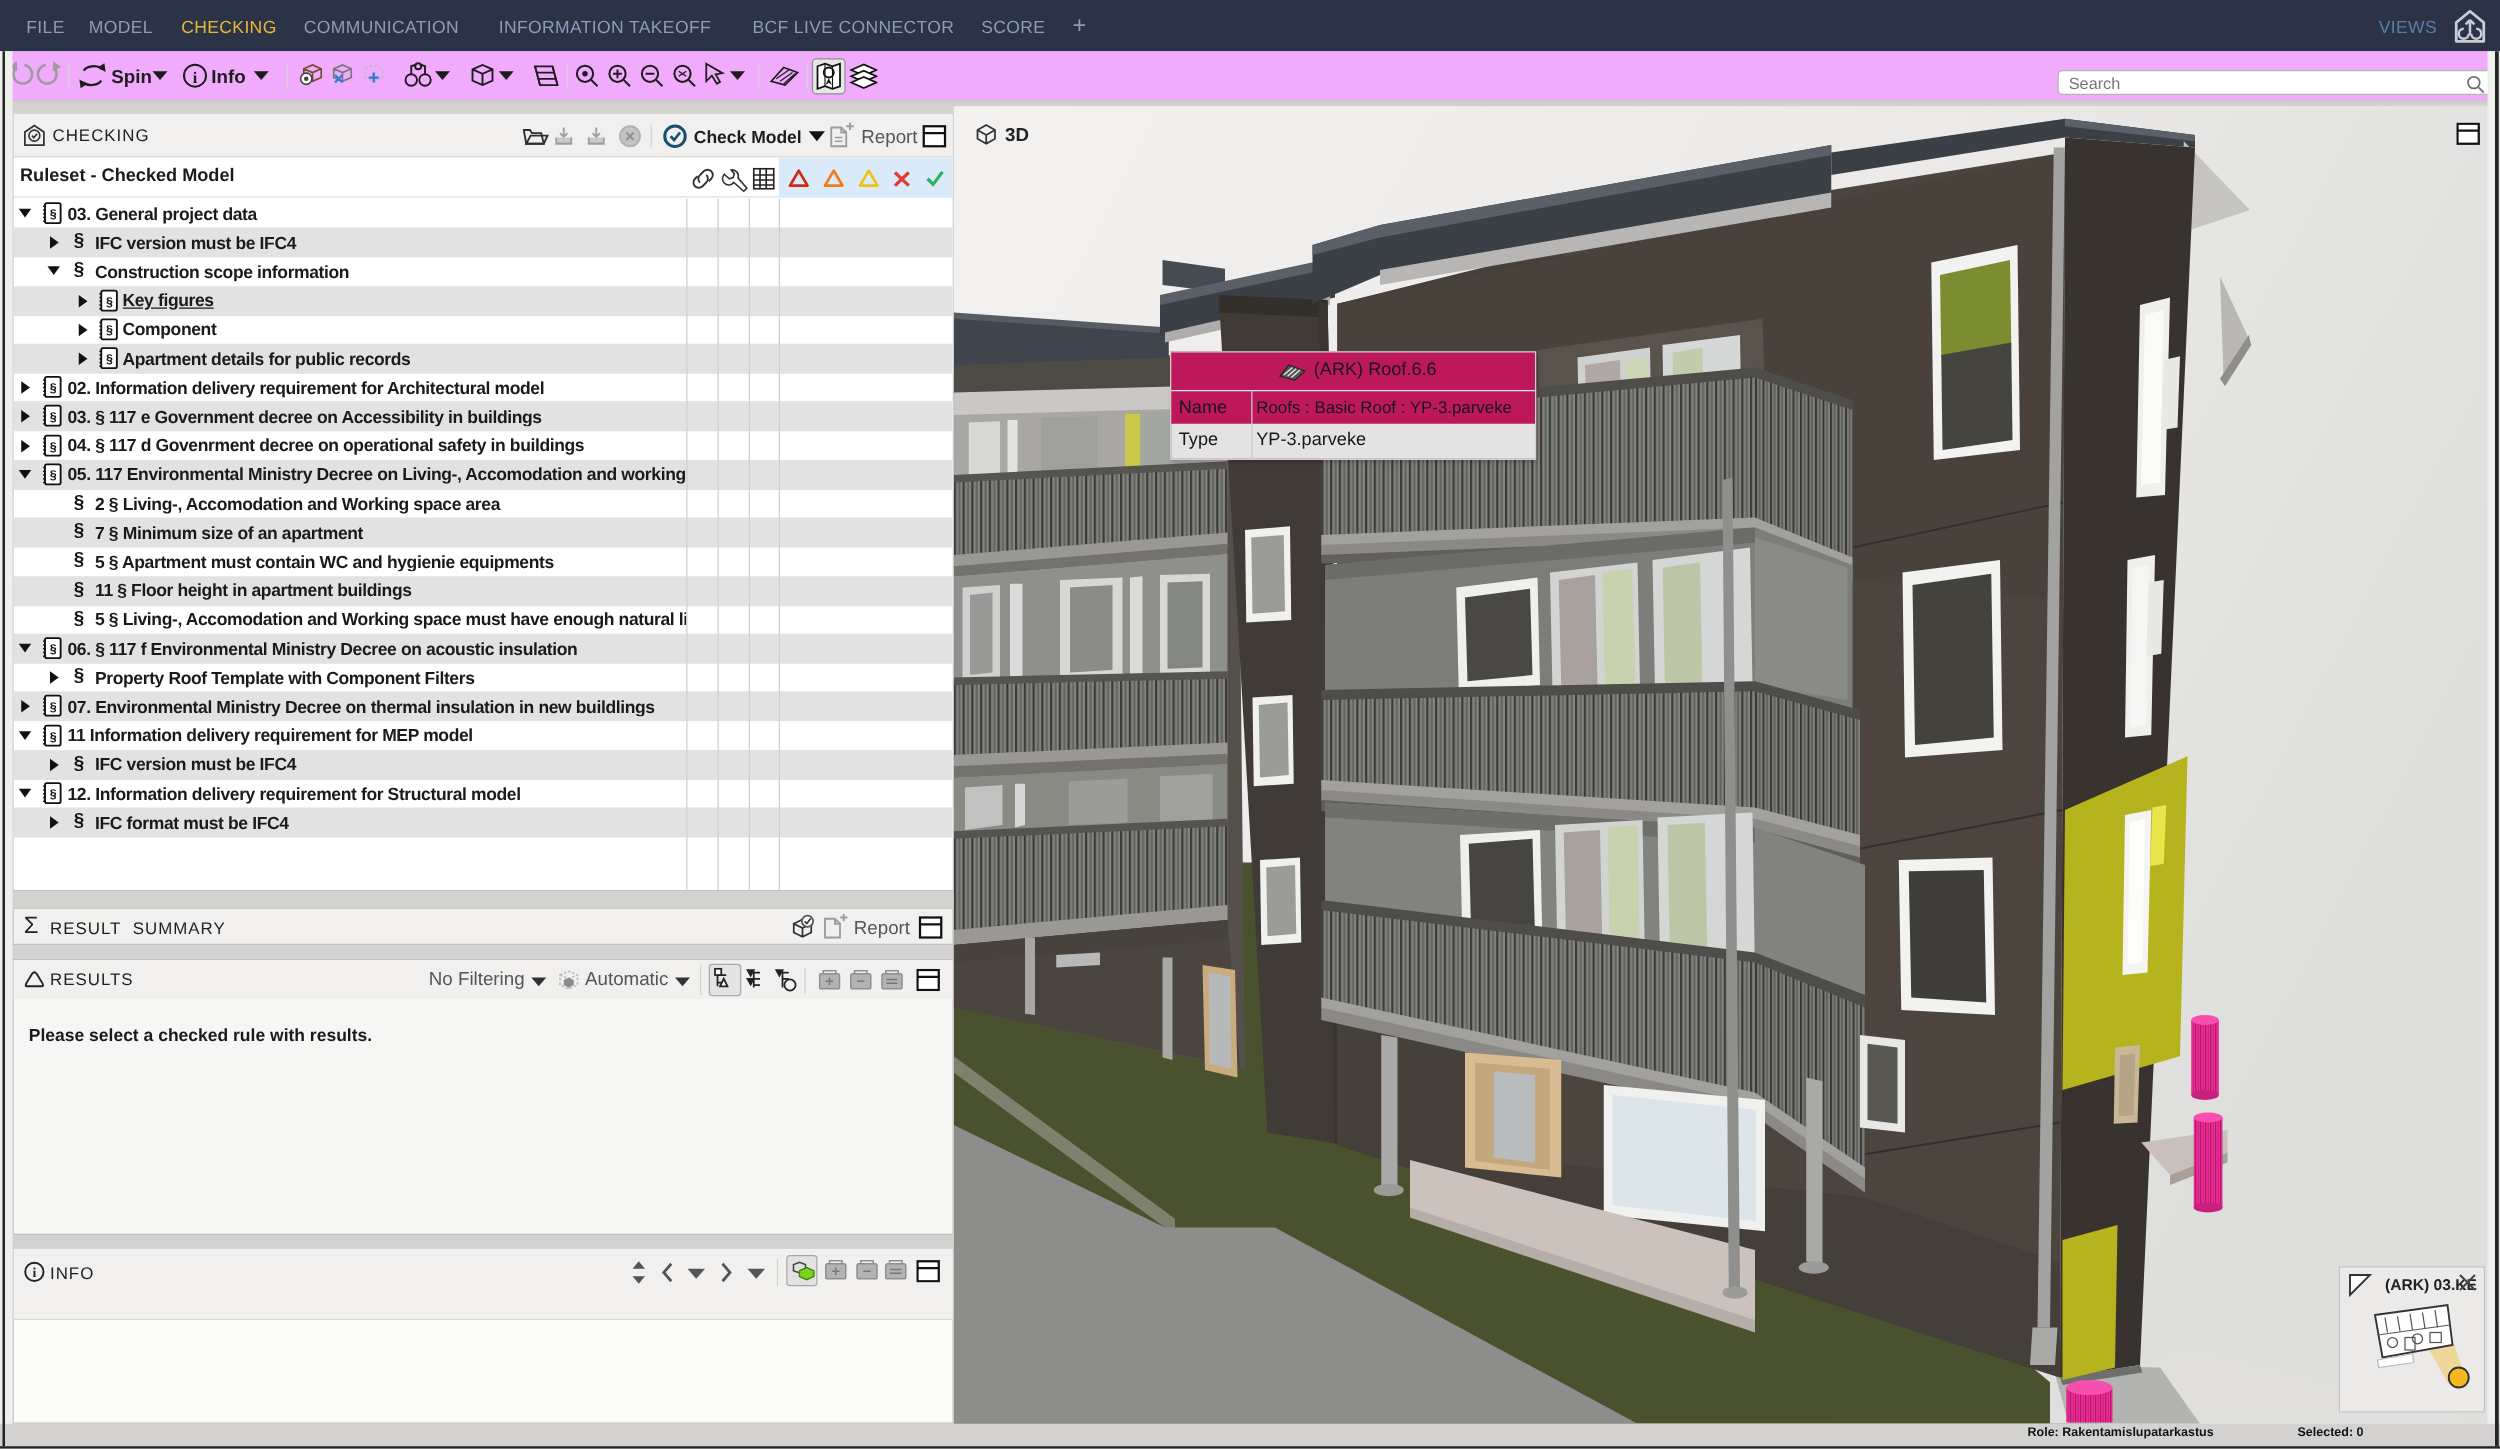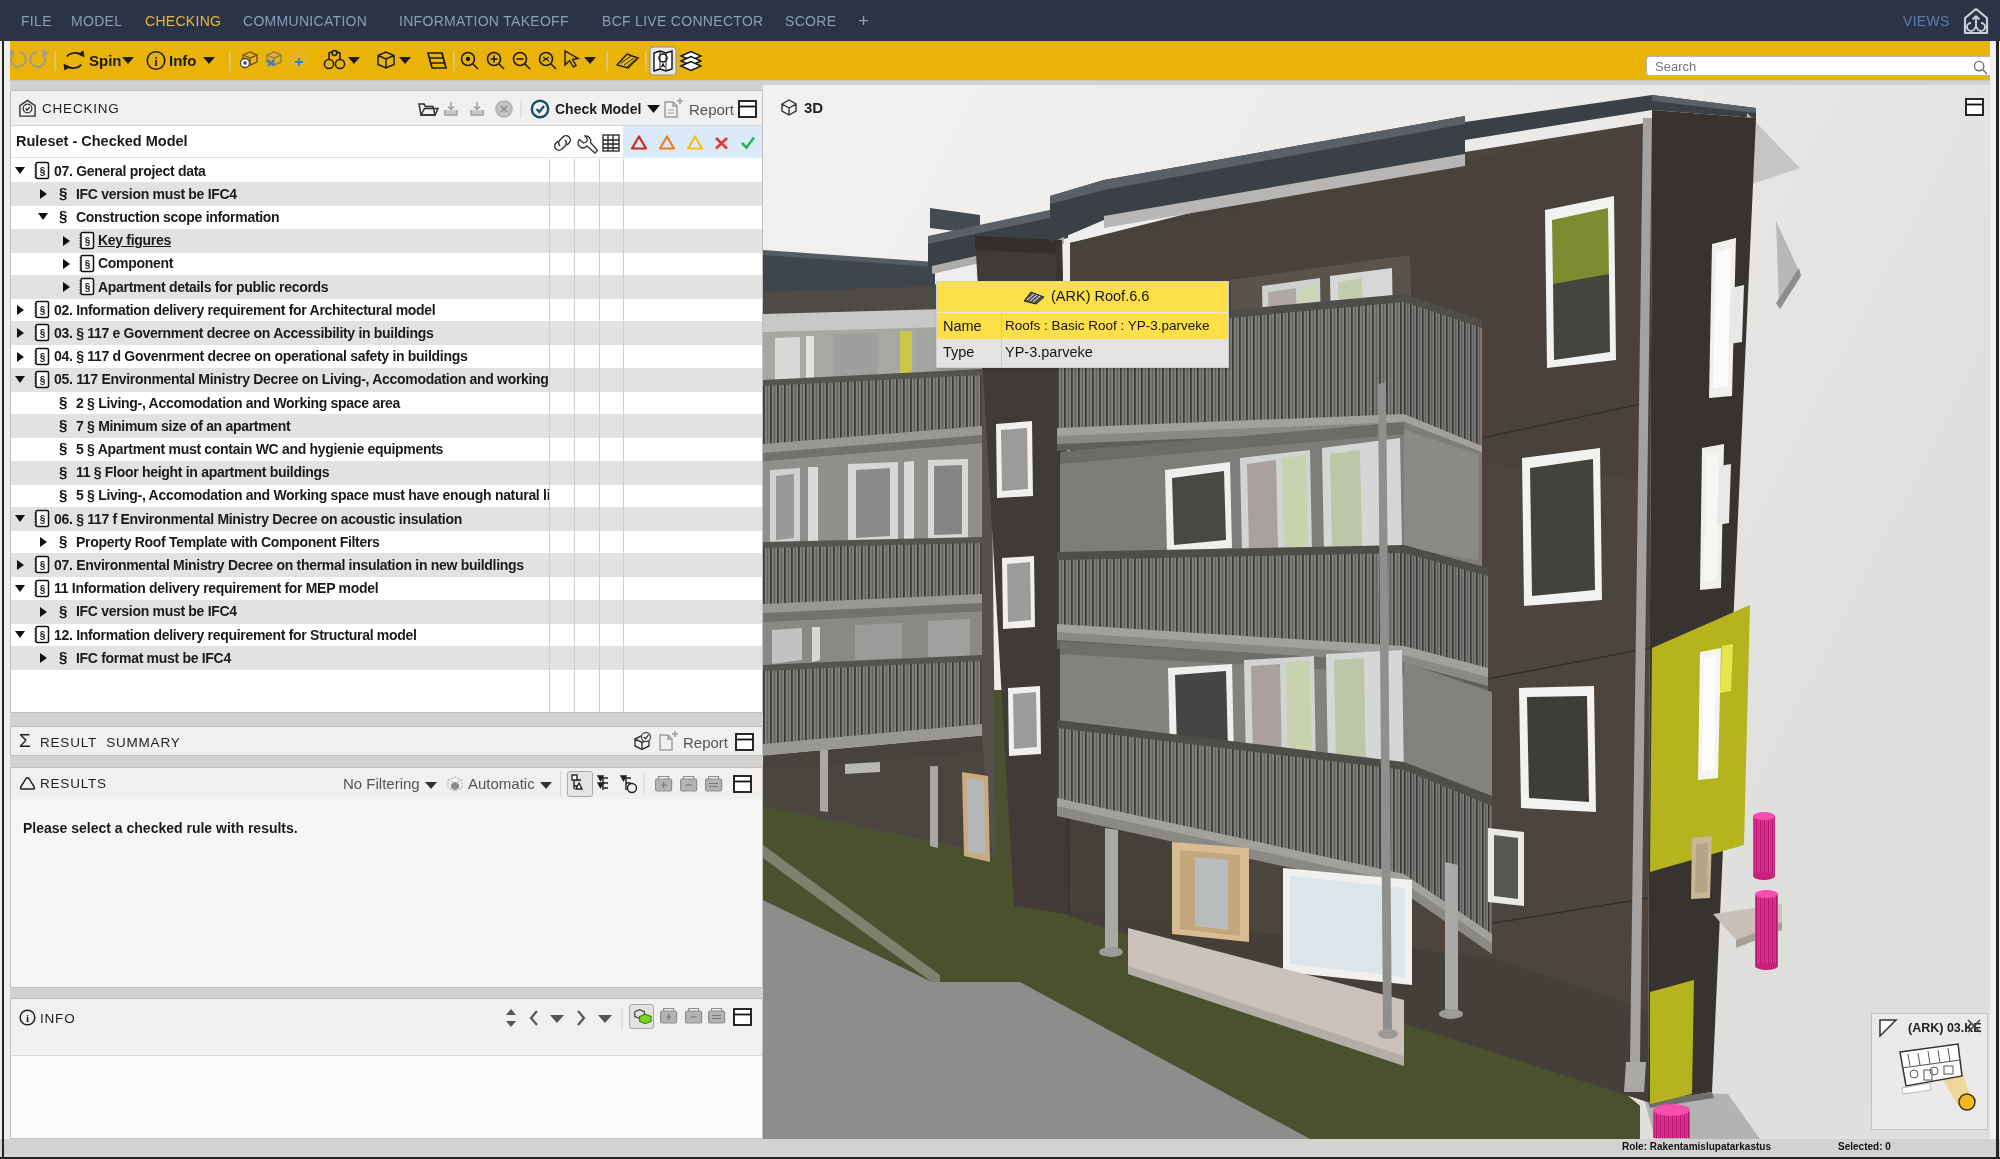--- a/index.html
+++ b/index.html
@@ -4,42 +4,42 @@
 <style>
 * { margin:0; padding:0; box-sizing:border-box; }
 html,body { width:2000px; height:1159px; overflow:hidden; font-family:"Liberation Sans", sans-serif; }
 #app { position:relative; width:2000px; height:1159px; background:#d3d2d1; }
 .abs { position:absolute; }
 
 #menubar { position:absolute; left:0; top:0; width:2000px; height:41px; background:#2b3447; }
 #menubar .mi { position:absolute; top:13px; font-size:14px; letter-spacing:0.3px; color:#8d9cba; white-space:nowrap; }
 #menubar .sel { color:#ecb53a; }
 
-#toolbar { position:absolute; left:2px; top:41px; width:1996px; height:40px; background:#eab308; border-bottom:1px solid #c7c7c7; }
+#toolbar { position:absolute; left:2px; top:41px; width:1996px; height:40px; background:#f0abfc; border-bottom:1px solid #c7c7c7; }
 #search { position:absolute; left:1644px; top:15px; width:349px; height:20px; border:1px solid #b5b5b5; border-radius:4px; background:#fff; }
 #search span { position:absolute; left:8px; top:2px; font-size:13px; color:#757575; }
 
 .panel { position:absolute; background:#fff; border:1px solid #c0c0c0; }
 .phead { position:absolute; left:0; top:0; right:0; background:#f1f0ee; border-bottom:1px solid #d4d4d3; }
 .ptitle { position:absolute; font-size:13.5px; letter-spacing:0.8px; color:#1e1e1e; }
 
 .trow { position:absolute; left:0; width:751px; height:24px; white-space:nowrap; overflow:hidden; }
 .trow .txt { position:absolute; top:3.5px; font-size:14px; font-weight:bold; letter-spacing:-0.3px; color:#1a1a1a; }
 .grey { background:#e2e2e2; }
 .arr { position:absolute; top:8px; width:0; height:0; }
 .arr.d { border-left:5px solid transparent; border-right:5px solid transparent; border-top:7px solid #111; }
 .arr.r { border-top:5px solid transparent; border-bottom:5px solid transparent; border-left:7px solid #111; margin-top:-1px; }
 .sicon { position:absolute; top:2px; font-size:15px; font-weight:bold; color:#111; }
 .vline { position:absolute; top:0; width:1px; background:#cfcfcf; }
 
 #statusbar { position:absolute; left:0; top:1139px; width:2000px; height:18px; background:#d3d2d0; font-size:10px; font-weight:bold; color:#111; }
 
 #view3d { position:absolute; left:763px; top:85px; width:1230px; height:1054px; background:#eeedec; }
 
-#tooltip { position:absolute; left:936px; top:281px; width:293px; height:87px; background:#fde047; border:1px solid #d0d0d0; box-shadow:1px 2px 3px rgba(0,0,0,0.15); font-size:14px; color:#15151c; }
+#tooltip { position:absolute; left:936px; top:281px; width:293px; height:87px; background:#be185d; border:1px solid #d0d0d0; box-shadow:1px 2px 3px rgba(0,0,0,0.15); font-size:14px; color:#15151c; }
 
 #minimap { position:absolute; left:1871px; top:1013px; width:117px; height:117px; background:#ebeae9; border:1px solid #c4c4c3; }
 </style>
 </head>
 <body>
 <div id="app">
 
   <div id="menubar">
     <span class="mi" style="left:21px;">FILE</span>
     <span class="mi" style="left:71px;">MODEL</span>
@@ -223,21 +223,21 @@
     <div class="abs" id="tree" style="left:0; top:68px; width:751px; height:553px; background:#fff;">
         <div class="trow" style="top:0.0px;">
           <span class="arr d" style="left:4px;"></span>
           <span style="position:absolute;left:22px;top:0;">
             <svg width="17" height="19" viewBox="0 0 17 19" style="position:absolute;top:2px;">
               <rect x="3" y="1.5" width="12.5" height="16" rx="1.5" fill="#fff" stroke="#111" stroke-width="1.5"></rect>
               <path d="M3 4 L1.5 4 M3 7 L1.5 7 M3 10 L1.5 10 M3 13 L1.5 13 M3 16 L1.5 16" stroke="#111" stroke-width="1.2"></path>
               <text x="9.5" y="13.5" text-anchor="middle" font-size="10" font-weight="bold" fill="#111" font-family="Liberation Sans">§</text>
             </svg>
           </span>
-          <span class="txt" style="left:43px; width:495px; overflow:hidden; white-space:nowrap;">07. General project data</span>
+          <span class="txt" style="left:43px; width:495px; overflow:hidden; white-space:nowrap;">03. General project data</span>
         </div>
         <div class="trow grey" style="top:23.2px;">
           <span class="arr r" style="left:29px;"></span>
           <span class="sicon" style="left:48px;">§</span>
           <span class="txt" style="left:65px; width:473px; overflow:hidden; white-space:nowrap;">IFC version must be IFC4</span>
         </div>
         <div class="trow" style="top:46.4px;">
           <span class="arr d" style="left:27px;"></span>
           <span class="sicon" style="left:48px;">§</span>
           <span class="txt" style="left:65px; width:473px; overflow:hidden; white-space:nowrap;">Construction scope information</span>

